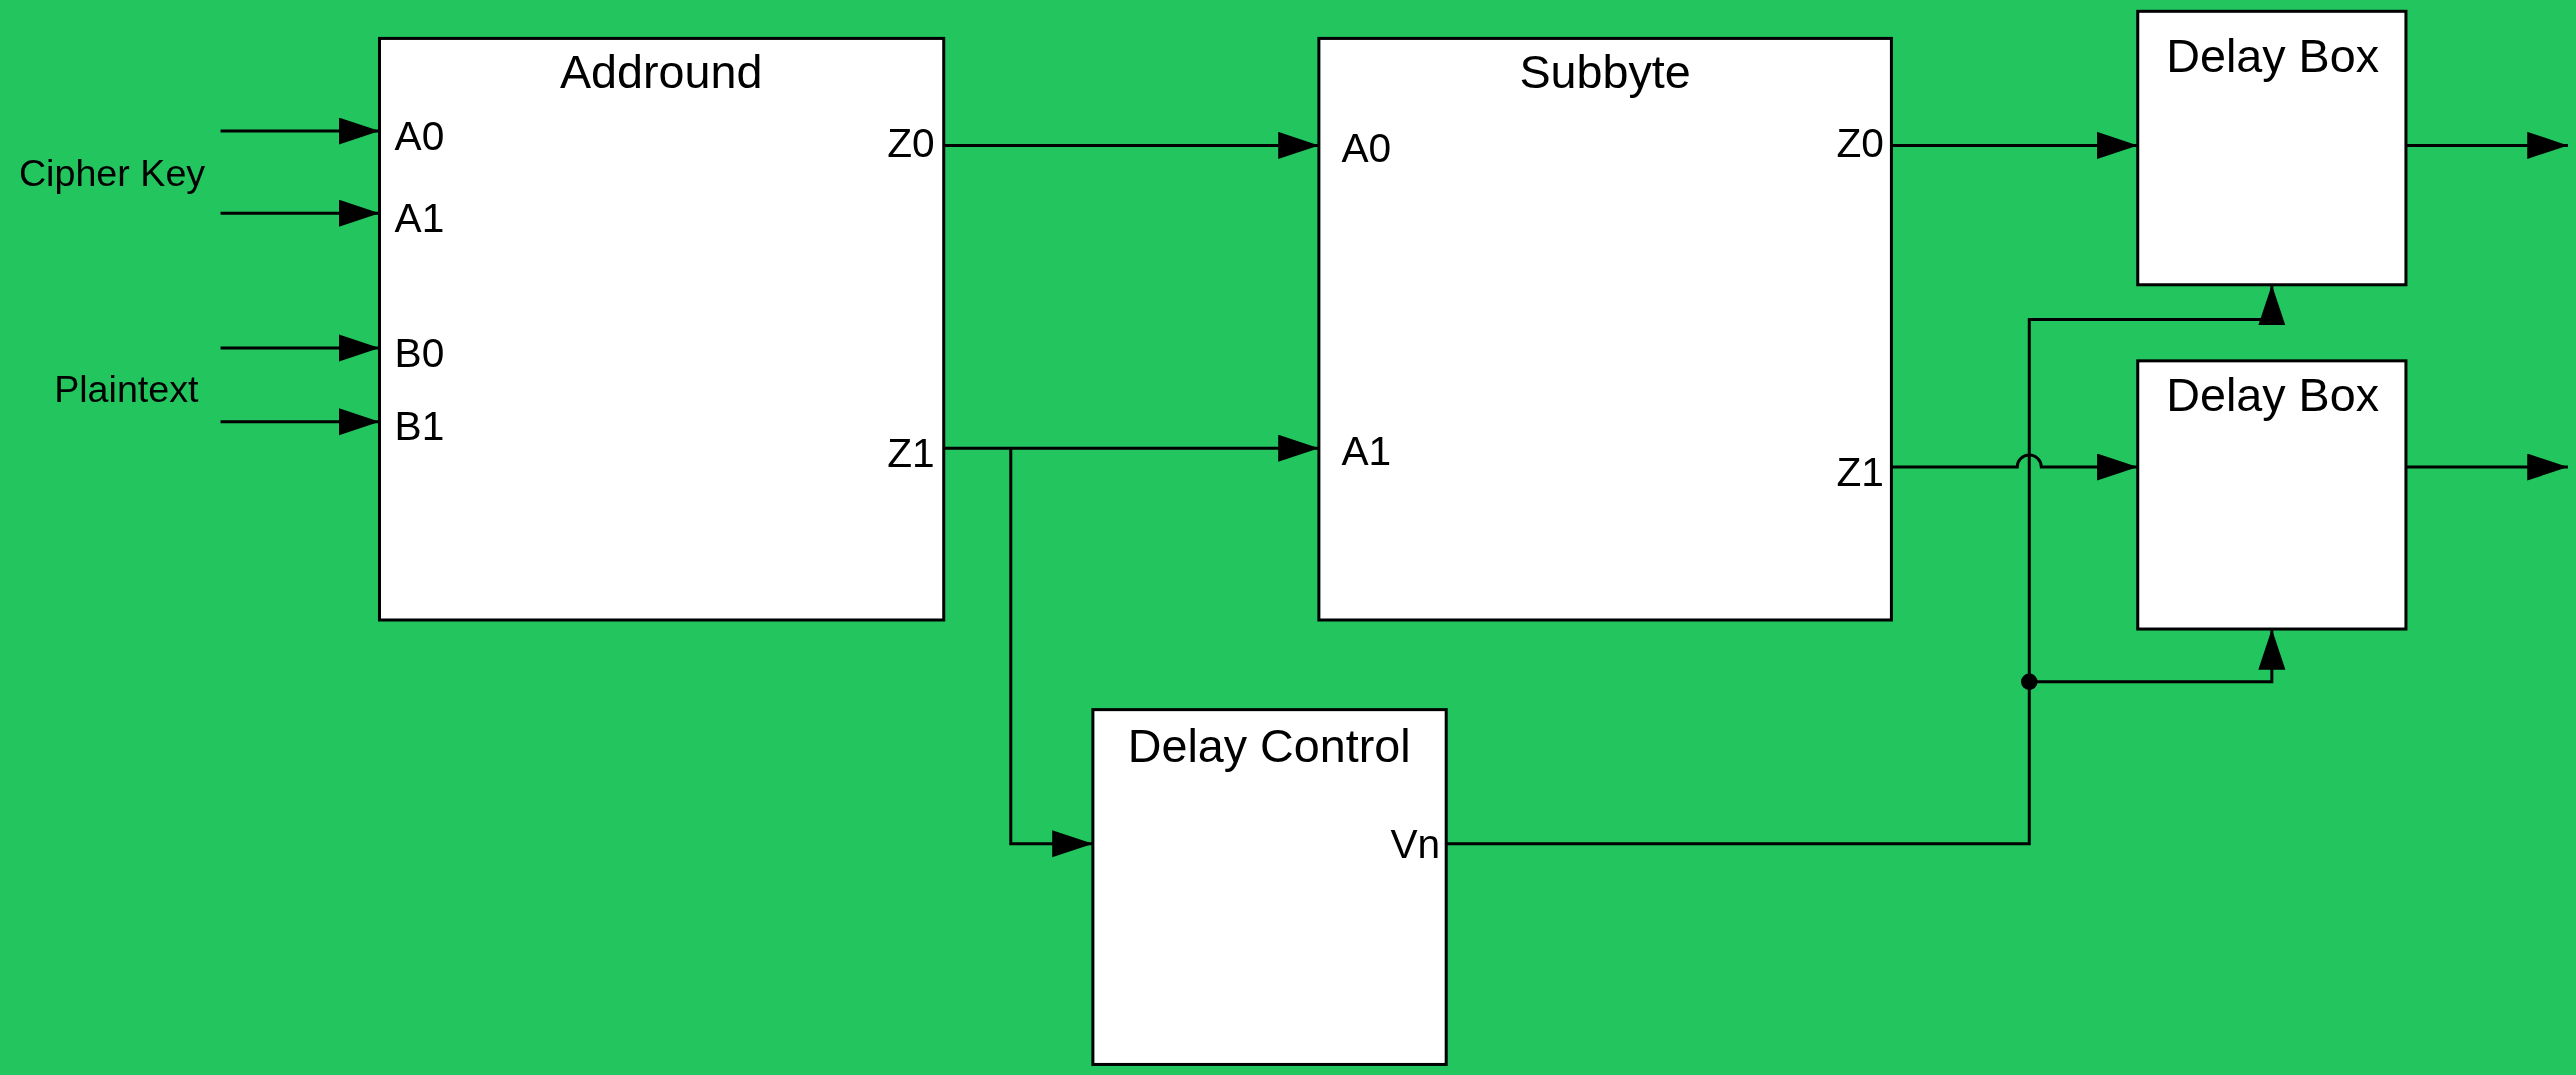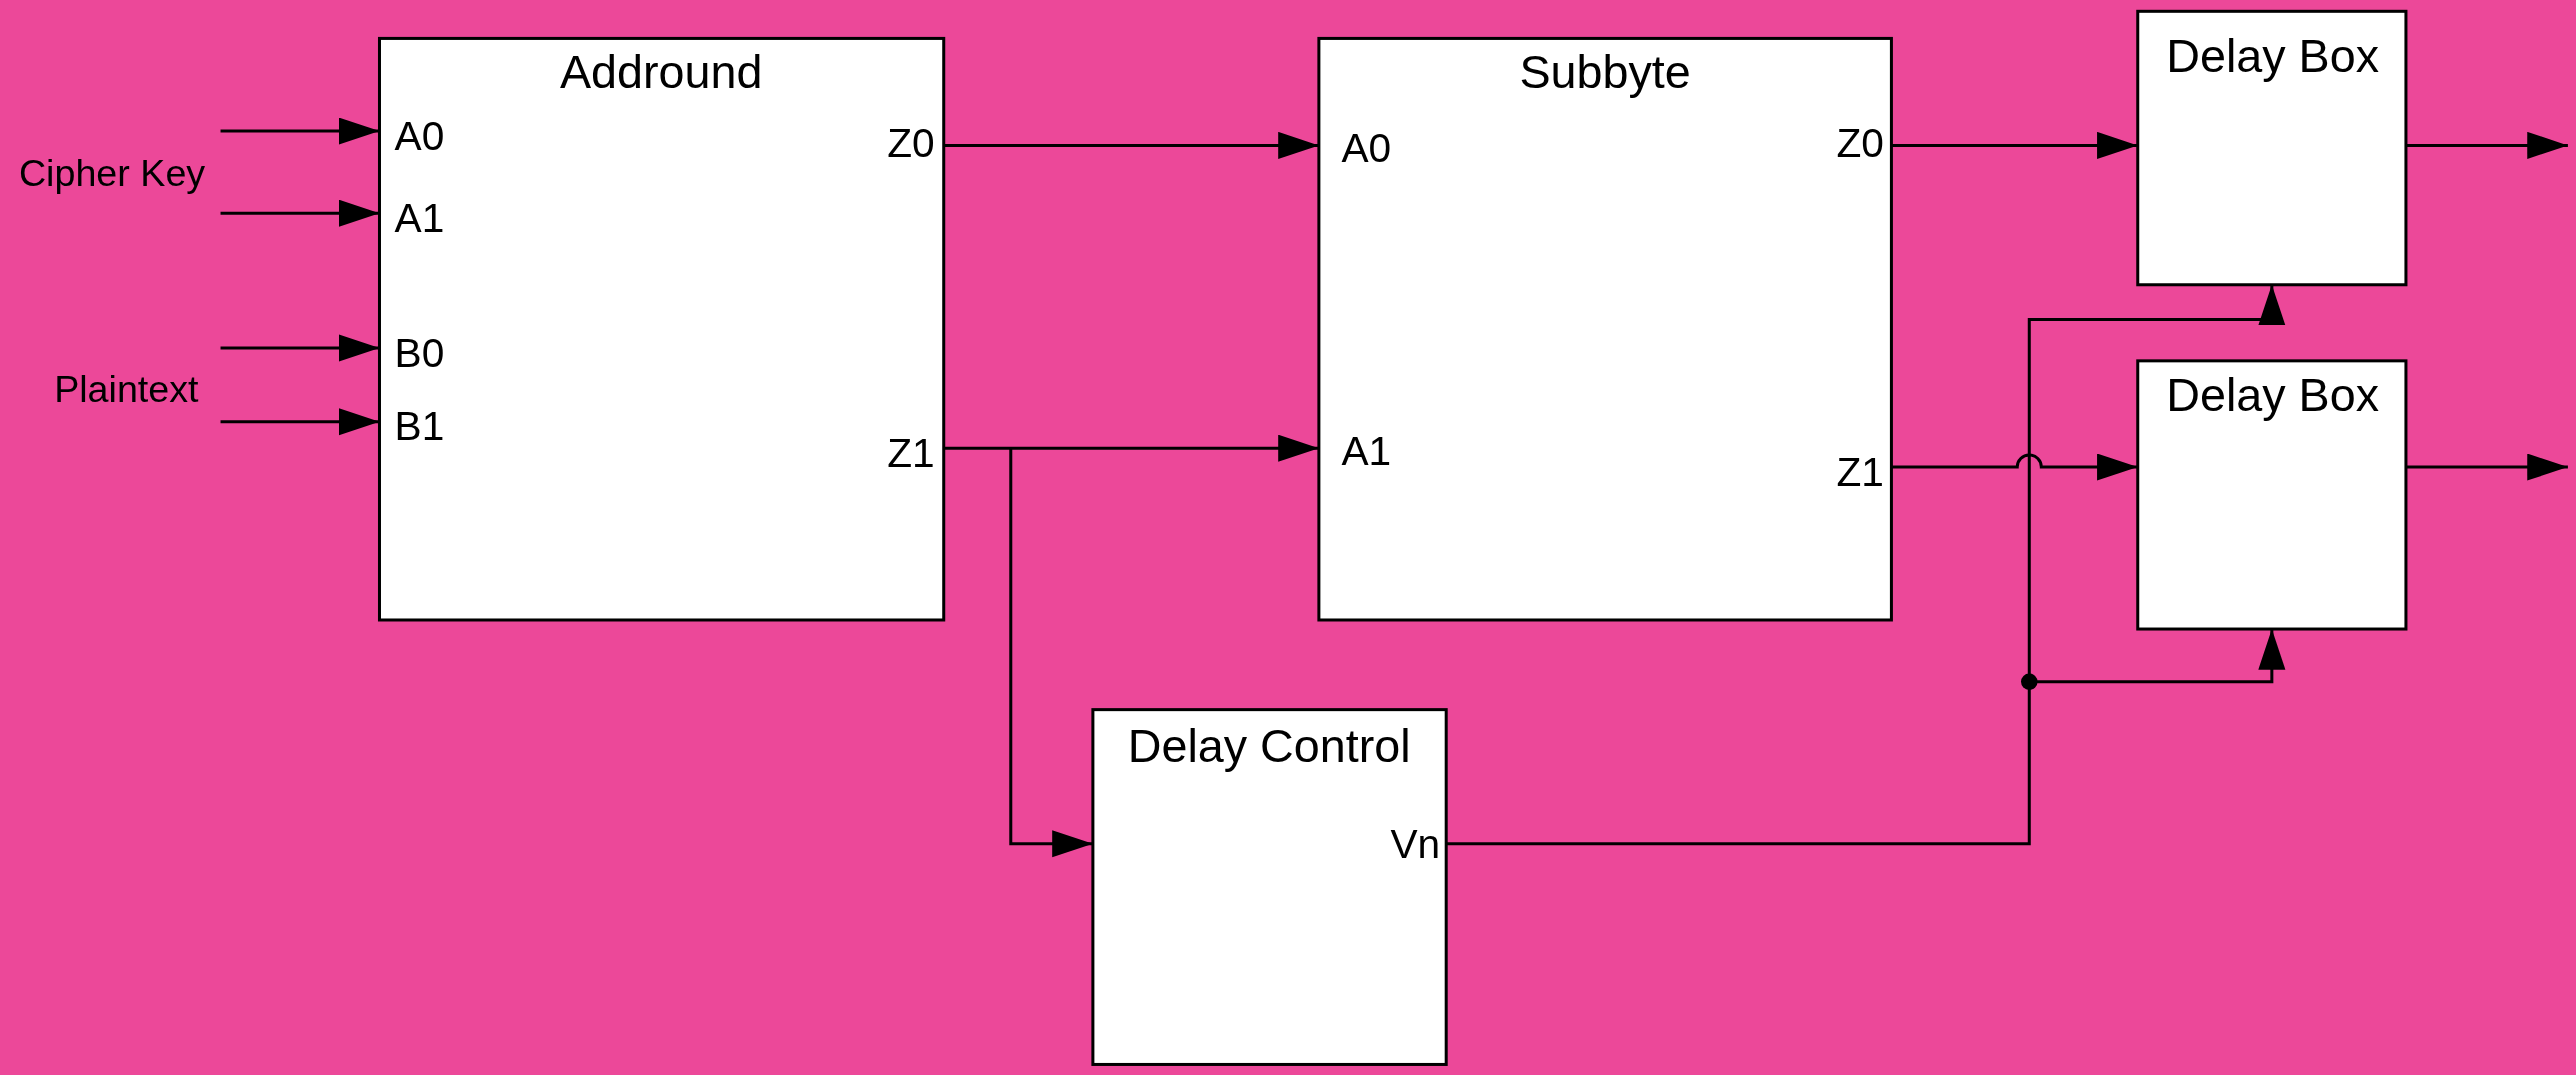--- a/index.html
+++ b/index.html
@@ -3,21 +3,21 @@
 <meta charset="utf-8">
 <style>
   html, body {
     margin: 0;
     padding: 0;
     background: #ffffff;
   }
   .canvas-wrap {
     width: 2576px;
     height: 1075px;
-    background: #ec4899;
+    background: #22c55e;
   }
   svg { display: block; }
   .block {
     fill: #ffffff;
     stroke: #000000;
     stroke-width: 4;
   }
   .wire {
     fill: none;
     stroke: #000000;

